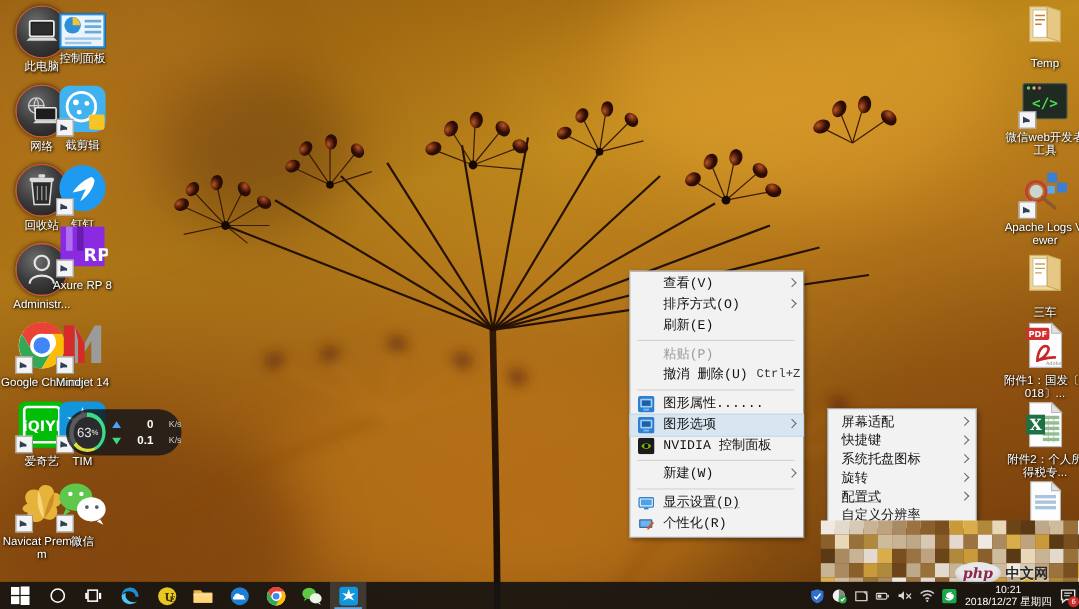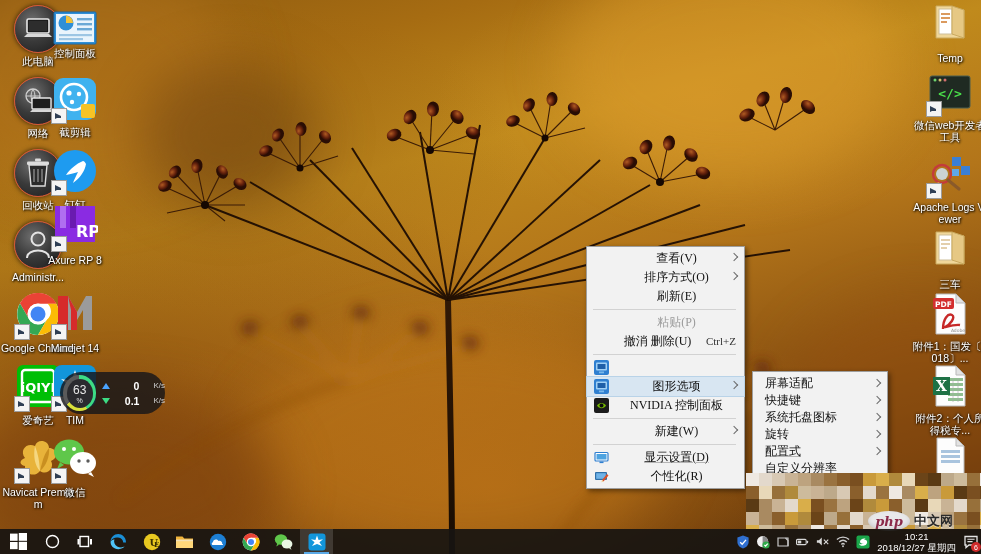--- a/index.html
+++ b/index.html
@@ -48,26 +48,25 @@
   
   .round-ico{
     width:46px;height:46px;border-radius:50%;
     background:radial-gradient(circle at 38% 32%,#6e6e6e 0%,#3a3a3a 48%,#1b1b1b 100%);
     border:1.5px solid #d4553a;box-shadow:0 0 5px rgba(0,0,0,.7);
     display:flex;align-items:center;justify-content:center;margin:1px auto;
   }
 
   
   #ctxmenu{
-    position:absolute;left:586px;top:246px;width:157px;
+    position:absolute;left:572px;top:246px;width:157px;
     background:#f2f2f2;border:1px solid #9e9e9e;
     box-shadow:2px 2px 5px rgba(0,0,0,.45);
     font-size:12px;color:#111;padding:2px 0;
-    font-family:Liberation Serif, serif;
-    text-align:center;
+    font-family:Liberation Mono, monospace;
   }
   .mi{
     position:relative;height:19px;line-height:19px;
     padding-left:30px;padding-right:8px;white-space:nowrap;cursor:default;
     display:flex;align-items:center;
   }
   .mi .mtext{flex:1;font-size:12px;}
   .mi .maccel{font-size:11px;color:#333;padding-left:8px;}
   .mi.dis .mtext{color:#9b9b9b;}
   .mi.hl{background:#d8e6f2;outline:1px solid #b9d3e8;}
@@ -100,21 +99,21 @@
   }
   #gauge{
     width:36px;height:36px;border-radius:50%;margin-left:3px;position:relative;
     background:conic-gradient(#3ddc84 0deg 155deg,#d9e03a 155deg 228deg,#5a5a5a 228deg 360deg);
   }
   #gauge:after{
     content:"";position:absolute;inset:3.5px;border-radius:50%;background:#2b2b2f;
   }
   #gaugeTxt{
     position:absolute;inset:0;display:flex;align-items:center;justify-content:center;
-    font-size:12px;z-index:2;color:#e8e8e8;flex-direction:column;
+    font-size:12px;z-index:2;color:#e8e8e8;
   }
   #gaugeTxt sup{font-size:7px;}
   .spdrow{display:flex;align-items:center;font-size:9.5px;white-space:nowrap;}
   .spdrow .tri{width:0;height:0;margin-right:3px;}
   .tri.up{border-left:4px solid transparent;border-right:4px solid transparent;border-bottom:6px solid #4aa3ff;}
   .tri.dn{border-left:4px solid transparent;border-right:4px solid transparent;border-top:6px solid #3ddc84;}
   .spdnum{font-weight:bold;font-size:10.5px;min-width:26px;text-align:right;}
   .spdunit{font-size:8px;color:#cfcfcf;margin-left:14px;}
 
   
@@ -651,20 +650,21 @@
     <div class="msep"></div>
     <div class="mi">
       <span class="micon">
         <svg width="15" height="15" viewBox="0 0 15 15">
             <rect width="15" height="15" rx="2" fill="#2f7fd0"></rect>
             <rect x="2" y="2.5" width="11" height="8" rx="1" fill="#9fd0f5"></rect>
             <rect x="3.5" y="4" width="8" height="5" fill="#1e5fa8"></rect>
             <rect x="5" y="11.5" width="5" height="1.8" fill="#7ab8ea"></rect>
           </svg>
       </span>
+      <span class="mtext">图形属性......</span>
     </div>
     <div class="mi hl">
       <span class="micon">
         <svg width="15" height="15" viewBox="0 0 15 15">
             <rect width="15" height="15" rx="2" fill="#2f7fd0"></rect>
             <rect x="2" y="2.5" width="11" height="8" rx="1" fill="#9fd0f5"></rect>
             <rect x="3.5" y="4" width="8" height="5" fill="#1e5fa8"></rect>
             <rect x="5" y="11.5" width="5" height="1.8" fill="#7ab8ea"></rect>
           </svg>
       </span>

